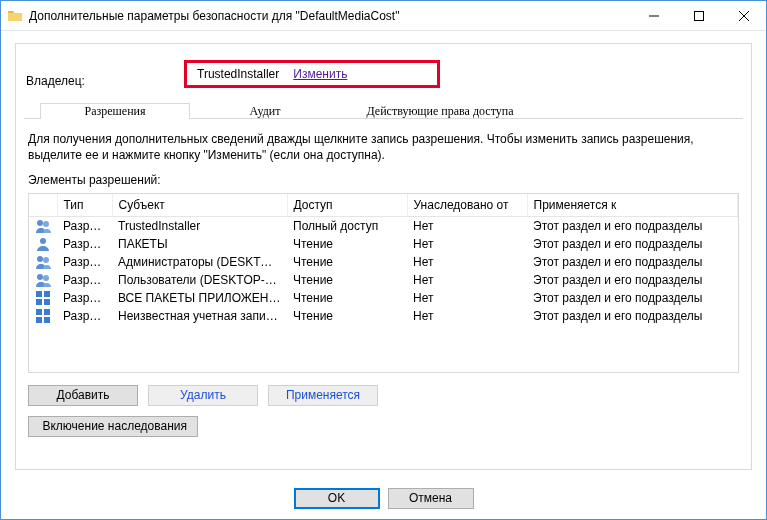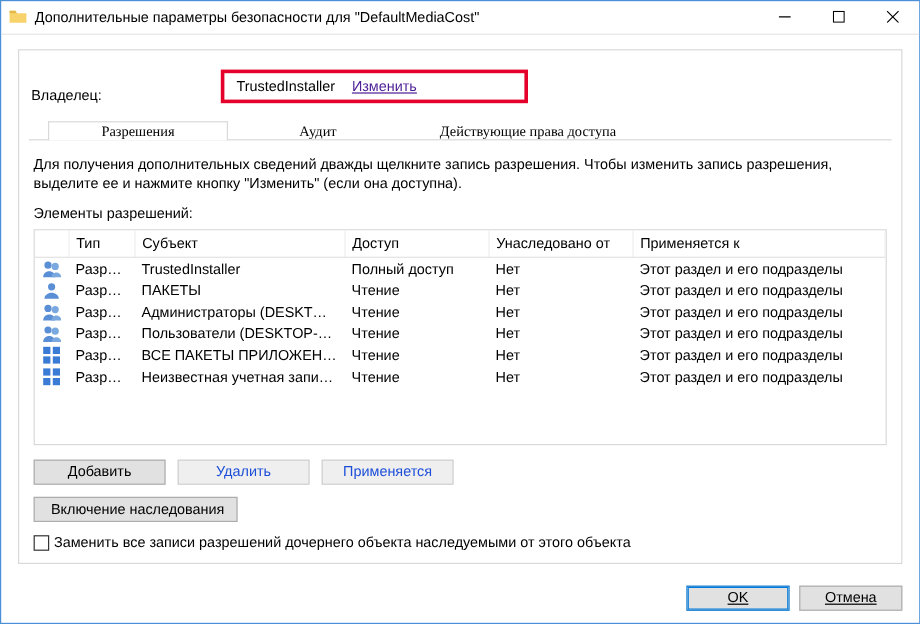--- a/index.html
+++ b/index.html
@@ -26,21 +26,21 @@
     table { border-collapse: collapse; width: 100%; }
     thead th { text-align: left; font-weight: 400; padding: 4px 6px; border-right: 1px solid #eee; border-bottom: 1px solid #e5e5e5; background: #fff; }
     tbody td { padding: 1px 6px; white-space: nowrap; }
     .row-icon { width: 16px; height: 16px; vertical-align: middle; display: inline-block; }
     .btn-row { display: flex; gap: 10px; margin: 12px 4px 0 4px; }
     .btn { min-width: 110px; padding: 2px 10px; height: 21px; background: #e1e1e1; border: 1px solid #adadad; text-align: center; cursor: default; }
     .btn.disabled { color: #1d4ed8; border-color: #d0d0d0; background: #efefef; }
     .inherit-btn { margin: 10px 4px 0 4px; min-width: 170px; text-align: right; }
     .checkbox-row { display: flex; align-items: center; margin: 10px 4px 0 4px; gap: 4px; }
     .checkbox { width: 13px; height: 13px; border: 1px solid #333; }
-    .footer { display: flex; justify-content: flex-end; gap: 8px; padding: 10px 14px; text-decoration: underline; }
+    .footer { display: flex; justify-content: center; gap: 8px; padding: 10px 14px; }
     .footer .btn { min-width: 86px; }
     .btn.primary { border-color: #0078d7; background: #e1e1e1; box-shadow: inset 0 0 0 1px #0078d7; }
     .ellipsis { max-width: 150px; overflow: hidden; text-overflow: ellipsis; }
     .col-type{width:55px} .col-subj{width:175px} .col-acc{width:120px} .col-inh{width:120px}
   </style>
 </head>
 <body>
 
 <div class="window">
   <div class="titlebar">
@@ -182,24 +182,20 @@
       </div>
 
       <div class="btn-row">
         <div class="btn">Добавить</div>
         <div class="btn disabled">Удалить</div>
         <div class="btn disabled">Применяется</div>
       </div>
 
       <div class="btn inherit-btn" style="display:inline-block;width:170px">Включение наследования</div>
 
-      <div class="checkbox-row">
-        <div class="checkbox"></div>
-        <span>Заменить все записи разрешений дочернего объекта наследуемыми от этого объекта</span>
-      </div>
 
     </div>
   </div>
 
   <div class="footer">
     <div class="btn primary">OK</div>
     <div class="btn">Отмена</div>
   </div>
 </div>
 

